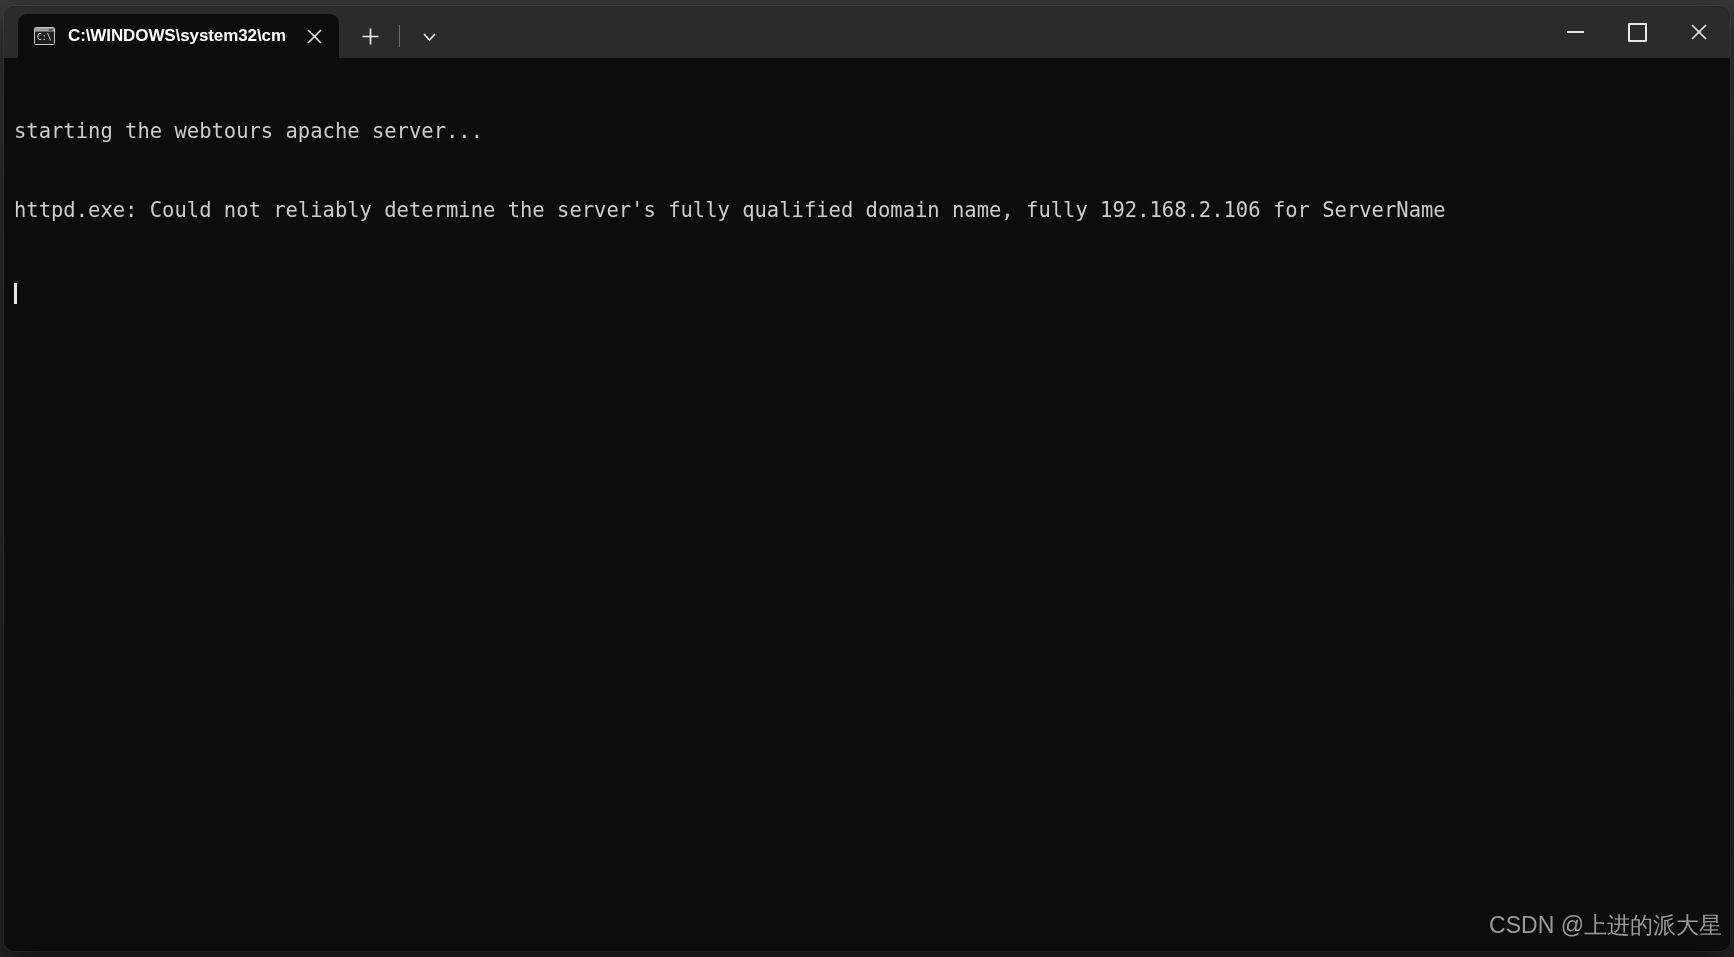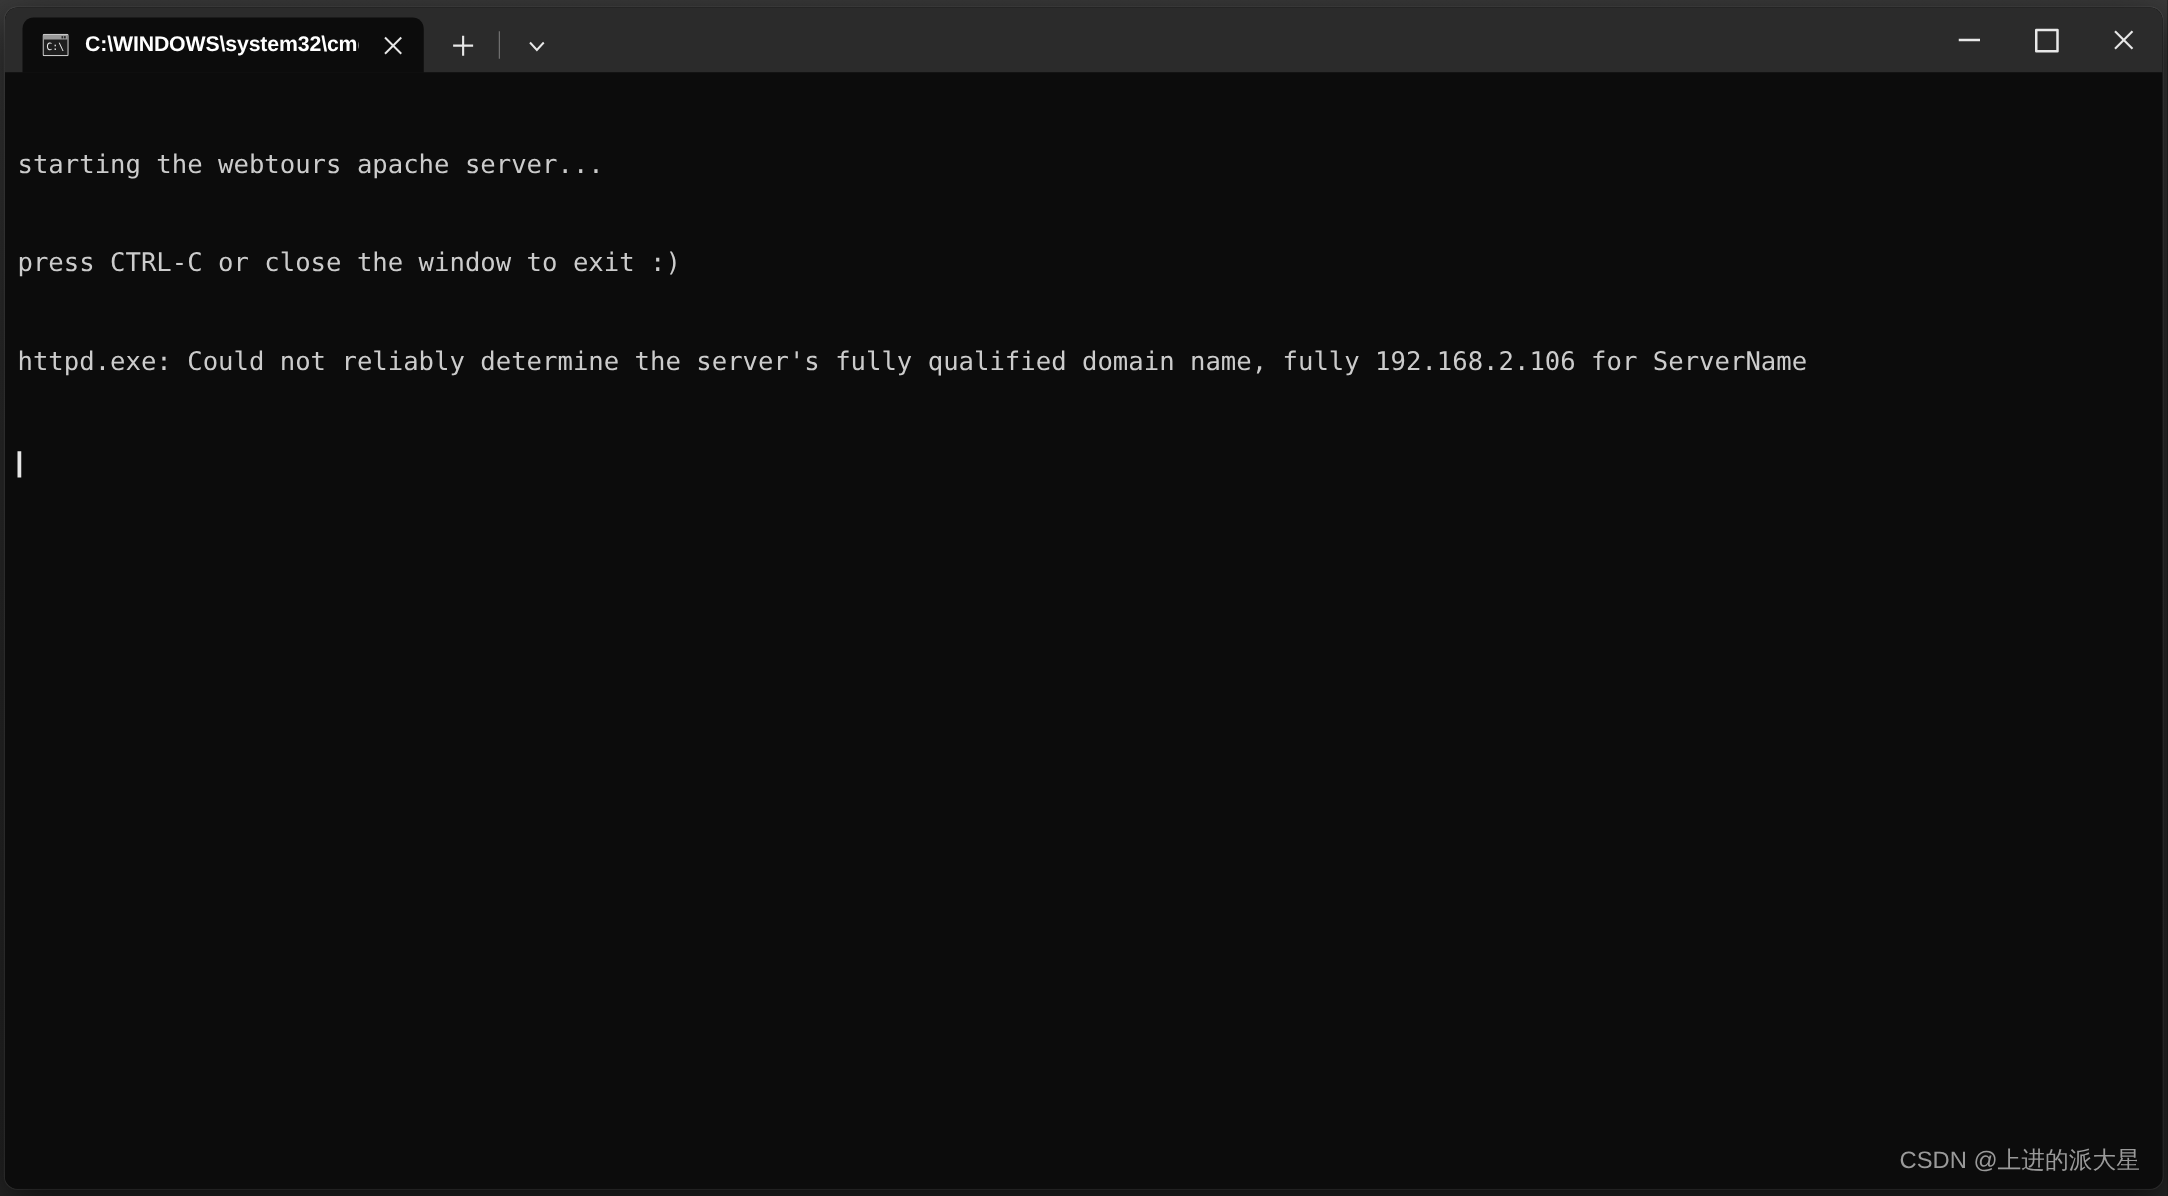--- a/index.html
+++ b/index.html
@@ -175,24 +175,24 @@
     width: 3px;
     height: 21px;
     background: #e6e6e6;
     vertical-align: text-bottom;
     position: relative;
     top: 3px;
   }
 
   #watermark {
     position: absolute;
-    right: 18px;
+    right: 8px;
     bottom: 10px;
     color: #9a9a9a;
-    font-size: 19px;
+    font-size: 23px;
     font-family: "Liberation Sans", sans-serif;
     white-space: nowrap;
   }
 </style>
 </head>
 <body>
 
 <div id="desktop">
 
   <div id="terminal-window">
@@ -249,21 +249,20 @@
             <line x1="17" y1="3" x2="3" y2="17" stroke="#e8e8e8" stroke-width="1.7"></line>
           </svg>
         </span>
       </div>
     </div>
 
     <div id="console-body">
 
       <div id="console-lines">
         <div class="console-line">starting the webtours apache server...</div>
-        <div class="console-line">press CTRL-C or close the window to exit :)</div>
         <div class="console-line">httpd.exe: Could not reliably determine the server's fully qualified domain name, fully 192.168.2.106 for ServerName</div>
         <div class="console-line"><span id="cursor"></span></div>
       </div>
 
       <div id="watermark">CSDN @上进的派大星</div>
     </div>
 
   </div>
 </div>
 

